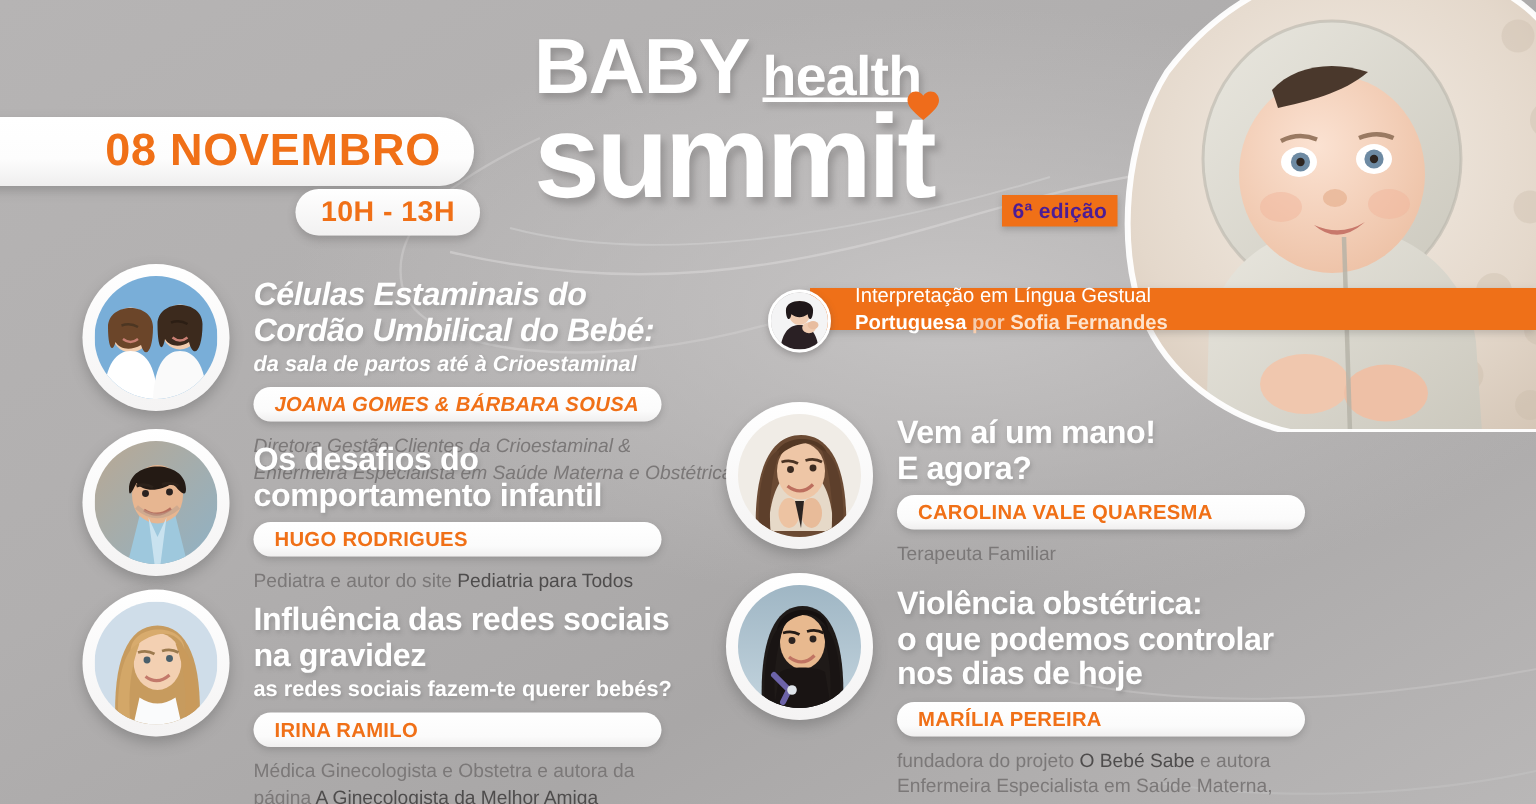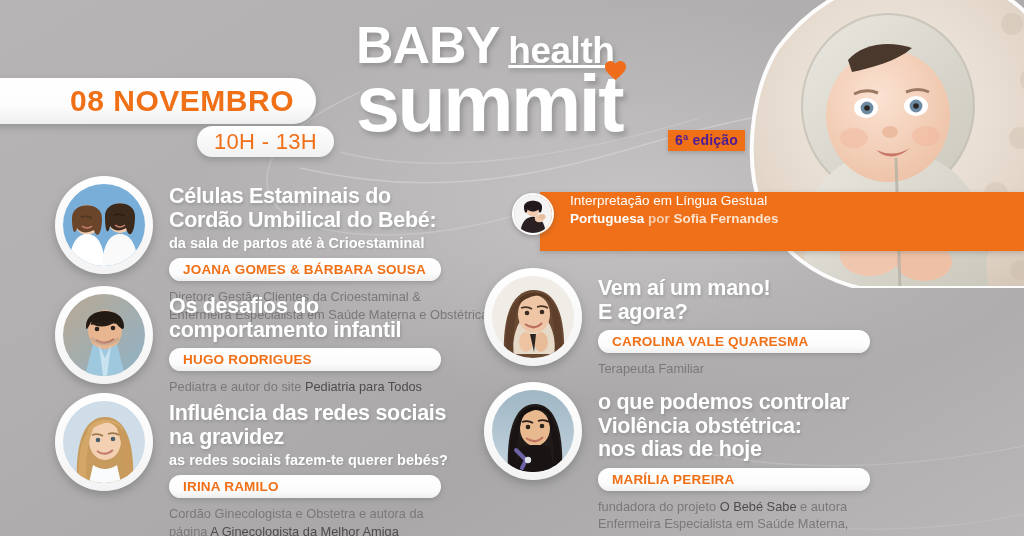--- a/index.html
+++ b/index.html
@@ -49,21 +49,21 @@
   .time-badge {
     position: absolute; left: 197px; top: 126px;
     height: 31px;
     padding: 0 17px;
     background: linear-gradient(180deg,#ffffff 0%,#f2f1f1 100%);
     border-radius: 16px;
     box-shadow: 0 3px 6px rgba(90,88,88,.32);
     display: flex; align-items: center;
   }
   .time-badge span {
-    color: #f07017; font-size: 22px; font-weight: normal; letter-spacing: .3px;
+    color: #f07017; font-size: 19px; font-weight: bold; letter-spacing: .3px;
   }
 
   
   .logo { position: absolute; left: 356px; top: 22px; width: 400px; height: 136px; }
   .logo-line1 {
     display: flex; align-items: flex-end; gap: 9px;
     line-height: .92;
   }
   .logo-baby {
     font-size: 52px; font-weight: bold; color: #fff; letter-spacing: -1px;
@@ -90,23 +90,23 @@
     background: #f07017; color: #4c1d95;
     font-size: 14px; font-weight: bold;
     padding: 2px 7px 3px 7px;
     letter-spacing: .2px;
     box-shadow: 0 2px 4px rgba(90,88,88,.3);
   }
 
   
   .interp-bar {
     position: absolute; left: 540px; top: 192px;
-    height: 59px; width: 484px;
+    height: 28px; width: 484px;
     background: #ef7018;
-    display: flex; align-items: flex-start;
+    display: flex; align-items: center;
     padding-left: 30px;
     box-shadow: 0 2px 5px rgba(90,88,88,.28);
   }
   .interp-text { color: #fff; font-size: 13.5px; line-height: 1.32; }
   .interp-text b { font-weight: bold; }
   .interp-text .by { color: #f6cdae; font-weight: bold; }
   .interp-text .who { color: #fde3cd; font-weight: bold; }
   .interp-avatar {
     position: absolute; left: 512px; top: 193px;
     width: 42px; height: 42px; border-radius: 50%;
@@ -155,21 +155,21 @@
     color: #f07017; font-weight: bold; font-size: 13.5px; letter-spacing: .2px;
     white-space: nowrap;
   }
   .sp-role {
     margin-top: 7px;
     color: #7b7878; font-size: 12.8px; line-height: 1.34;
   }
   .sp-role b { color: #4e4c4c; font-weight: normal; }
 
   
-  #sp1 { left: 55px; top: 176px; }
+  #sp1 { left: 55px; top: 176px; font-style: italic; }
   #sp1 .name-pill { width: 272px; }
   #sp2 { left: 55px; top: 286px; justify-content: center; }
   #sp2 .name-pill { width: 272px; }
   #sp3 { left: 55px; top: 393px; }
   #sp3 .name-pill { width: 272px; }
   #sp4 { left: 484px; top: 268px; }
   #sp4 .name-pill { width: 272px; }
   #sp5 { left: 484px; top: 382px; }
   #sp5 .name-pill { width: 272px; }
 </style>
@@ -393,21 +393,21 @@
     <div class="speaker-body">
       <div class="sp-title">
         <div>Influência das redes sociais</div>
         <div>na gravidez</div>
       </div>
       <div class="sp-sub">as redes sociais fazem-te querer bebés?</div>
       <div class="name-pill">
         <span>IRINA RAMILO</span>
       </div>
       <div class="sp-role">
-        <div>Cordão Ginecologista e Obstetra e autora da</div>
+        <div>Médica Ginecologista e Obstetra e autora da</div>
         <div><span>página </span><b>A Ginecologista da Melhor Amiga</b></div>
       </div>
     </div>
   </div>
 
   <div class="speaker" id="sp4">
     <div class="avatar-wrap">
       <div class="avatar">
         <svg viewBox="0 0 82 82">
           <rect width="82" height="82" fill="#f0ece6"></rect>
@@ -464,22 +464,22 @@
           <path d="M46 31 q6 -2 11 1" stroke="#241b16" stroke-width="1.8" fill="none"></path>
           <path d="M34 48 q9 7 17 -1" stroke="#c07463" stroke-width="2.2" fill="none"></path>
           <path d="M28 58 C34 54 52 54 58 58 L62 82 L24 82 Z" fill="#191413"></path>
           <path d="M24 60 L34 70 L30 78" stroke="#6c63a8" stroke-width="4" fill="none" stroke-linecap="round"></path>
           <circle cx="36" cy="70" r="3.2" fill="#dfe4ea"></circle>
         </svg>
       </div>
     </div>
     <div class="speaker-body">
       <div class="sp-title">
+        <div>Violência obstétrica:</div>
         <div>o que podemos controlar</div>
-        <div>Violência obstétrica:</div>
         <div>nos dias de hoje</div>
       </div>
       <div class="name-pill">
         <span>MARÍLIA PEREIRA</span>
       </div>
       <div class="sp-role">
         <div><span>fundadora do projeto </span><b>O Bebé Sabe</b><span> e autora</span></div>
         <div>Enfermeira Especialista em Saúde Materna,</div>
         <div><span>do Livro </span><b>“O Bebé Sabe Comer”</b></div>
       </div>

